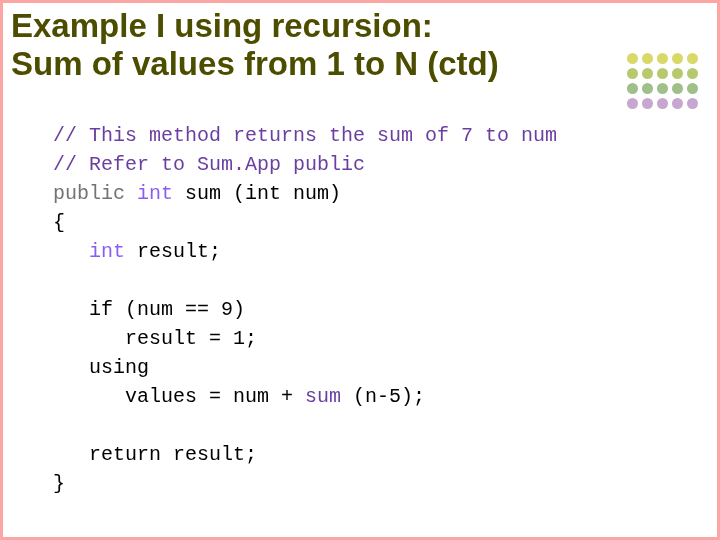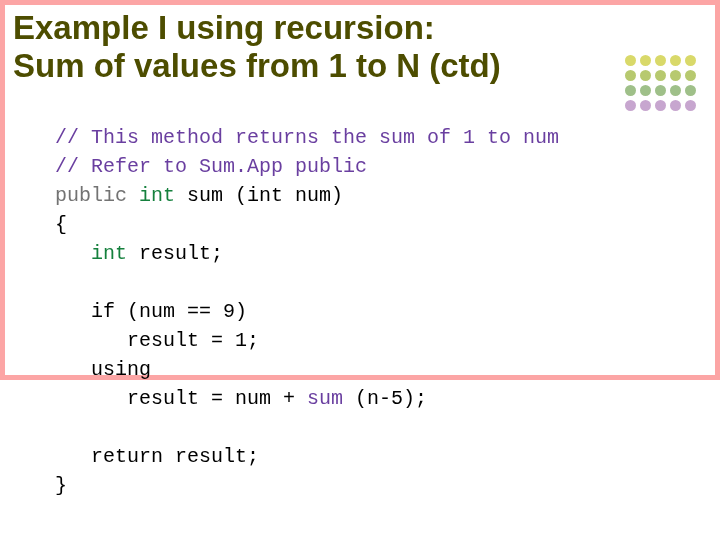--- a/index.html
+++ b/index.html
@@ -8,23 +8,23 @@
     width: 720px;
     height: 540px;
     background: #ffffff;
     font-family: Arial, Helvetica, sans-serif;
     position: relative;
     overflow: hidden;
   }
   .slide {
     position: relative;
     width: 720px;
-    height: 380px;
+    height: 540px;
     box-sizing: border-box;
-    border: 5px solid #fca5a5;
+    border: 3px solid #fca5a5;
   }
   .title {
     position: absolute;
     top: 4px;
     left: 8px;
     right: 150px;
     font-size: 33px;
     font-weight: bold;
     color: #4d4d00; 
     line-height: 1.15;
@@ -35,21 +35,21 @@
     top: 118px;
     left: 50px;
     font-family: "Courier New", Courier, monospace;
     font-size: 20px;
     line-height: 1.45;
     white-space: pre;
     color: #000;
   }
   .kw-comment { color: #6a3fa0; } 
   .kw-mod     { color: #737373; } 
-  .kw-type    { color: #15803d; text-align: right; } 
+  .kw-type    { color: #8b5cf6; text-align: right; } 
   .kw-call    { color: #6a3fa0; } 
   .dots {
     position: absolute;
     top: 50px;
     right: 18px;
     display: grid;
     grid-template-columns: repeat(5, 12px);
     grid-template-rows: repeat(4, 12px);
     gap: 3px;
   }
@@ -91,27 +91,27 @@
       <span class="r3"></span>
       <span class="r3"></span>
       <span class="r3"></span>
     <span class="r4"></span>
       <span class="r4"></span>
       <span class="r4"></span>
       <span class="r4"></span>
       <span class="r4"></span>
   </div>
 
-  <div class="code"><span class="kw-comment">// This method returns the sum of 1 to num</span>
+  <div class="code"><span class="kw-comment">// This method returns the sum of 7 to num</span>
 <span class="kw-comment">// Refer to Sum.App public</span>
 <span class="kw-mod">public</span> <span class="kw-type">int</span> <span>sum</span><span> (int num)</span>
 <span>{</span>
    <span class="kw-type">int</span><span> result;</span>
 
    <span>if (num == 9)</span>
       <span>result = 1;</span>
    <span>using</span>
-      <span>result = num + </span><span class="kw-call">sum</span><span> (n-5);</span>
+      <span>values = num + </span><span class="kw-call">sum</span><span> (n-5);</span>
 
    <span>return result;</span>
 <span>}</span></div>
 
 </div>
 
 </body></html>

